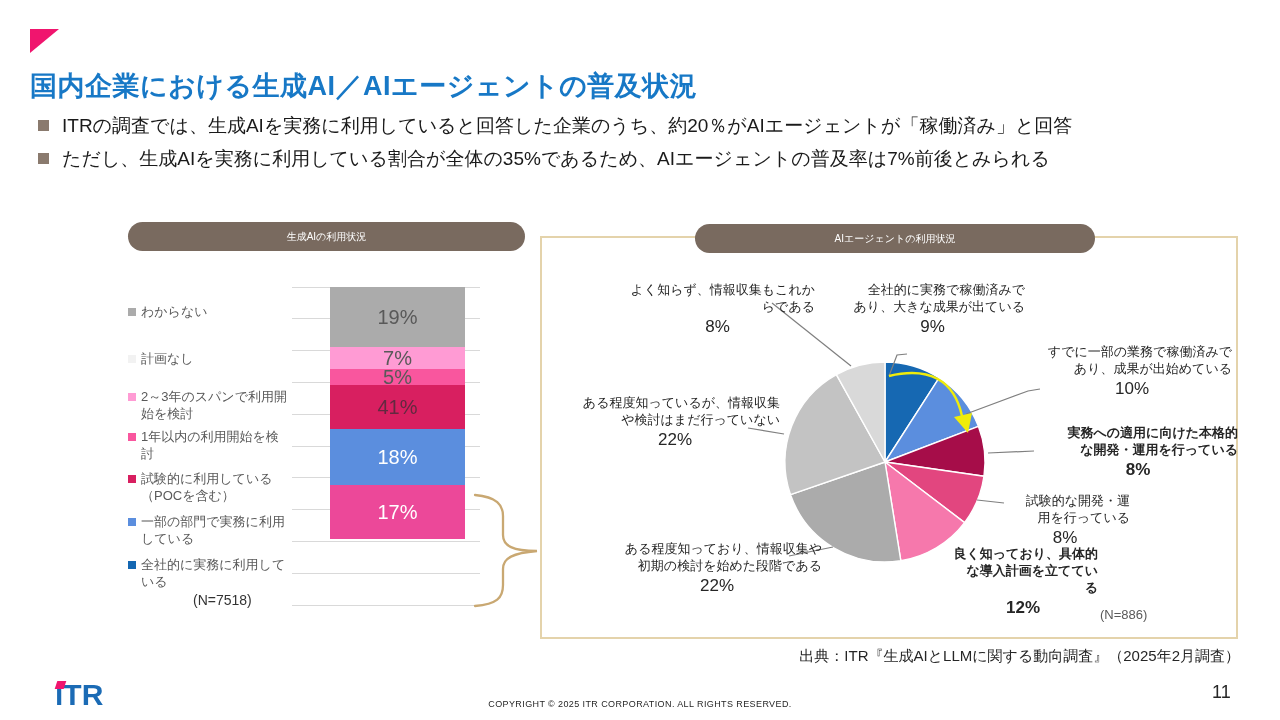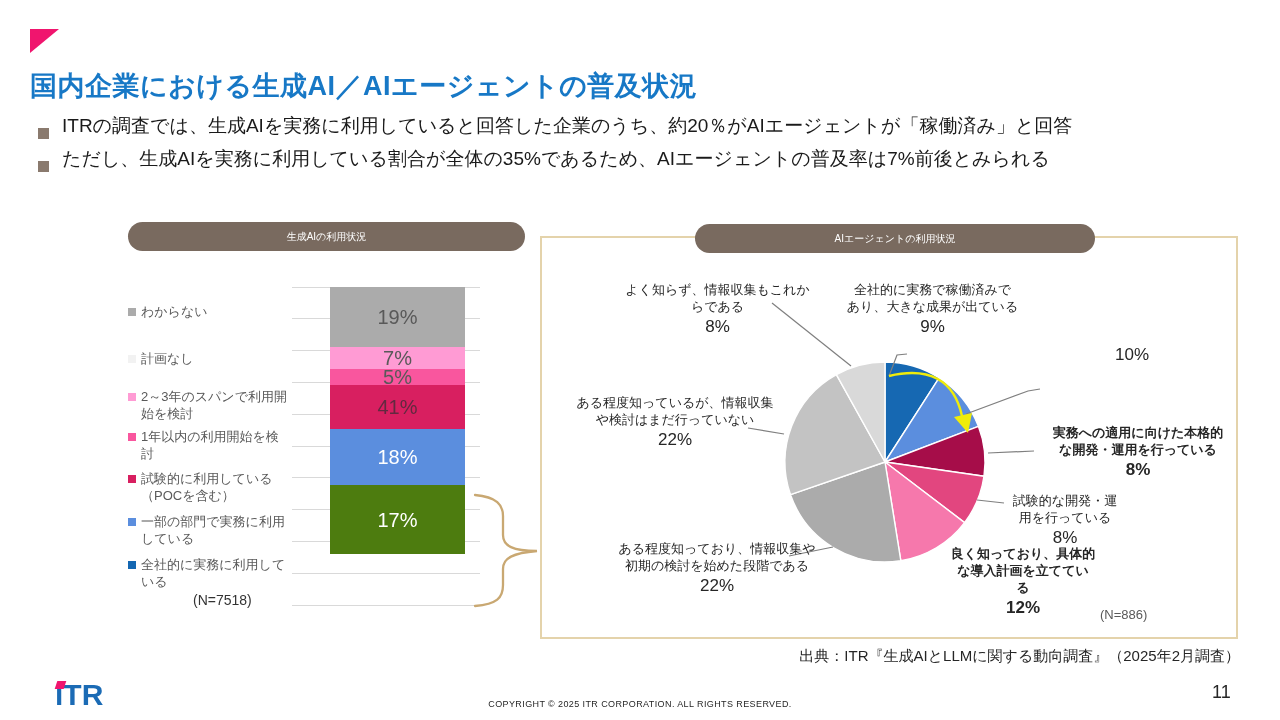--- a/index.html
+++ b/index.html
@@ -12,21 +12,21 @@
   
   #corner-triangle{
     position:absolute;left:30px;top:29px;width:0;height:0;
     border-top:24px solid #F0156E;border-right:29px solid transparent;
   }
   #slide-title{
     position:absolute;left:30px;top:50px;
     font-size:27px;font-weight:bold;color:#1778C6;letter-spacing:0.5px;
     white-space:nowrap;
   }
-  .bullet-row{position:absolute;left:38px;display:flex;align-items:flex-end;}
+  .bullet-row{position:absolute;left:38px;display:flex;align-items:flex-start;}
   .bullet-square{width:11px;height:11px;background:#8A7A6E;margin:7px 13px 0 0;flex:0 0 auto;}
   .bullet-text{font-size:19px;color:#1A1A1A;white-space:nowrap;}
 
   
   .pill{
     position:absolute;height:29px;border-radius:15px;background:#796A5F;
     color:#ffffff;font-size:10px;line-height:29px;text-align:center;z-index:4;
   }
   #pill-left{left:128px;top:222px;width:397px;}
   #pill-right{left:695px;top:224px;width:400px;}
@@ -43,21 +43,21 @@
   #bar-stack{position:absolute;left:330px;top:287px;width:135px;height:318px;z-index:2;}
   .bar-segment{display:flex;align-items:center;justify-content:center;overflow:visible;}
   .bar-segment span{font-size:20px;line-height:20px;}
   .legend-item{position:absolute;left:128px;display:flex;align-items:flex-start;z-index:2;}
   .legend-swatch{width:8px;height:8px;margin:5px 5px 0 0;flex:0 0 auto;}
   .legend-text{font-size:13px;line-height:17px;color:#595959;white-space:pre-line;}
   #bar-note{position:absolute;left:193px;top:592px;font-size:14px;color:#333333;z-index:2;}
 
   
   .pie-label{position:absolute;text-align:center;z-index:5;}
-  .pie-label-text{font-size:13px;line-height:17px;color:#262626;white-space:pre-line;}
+  .pie-label-text{font-size:13px;line-height:17px;color:#262626;white-space:pre-line;text-align:right;}
   .pie-label-value{font-size:17px;line-height:21px;color:#262626;margin-top:1px;}
   .pie-label.bold .pie-label-text{font-weight:bold;}
   .pie-label.bold .pie-label-value{font-weight:bold;}
   #pie-note{position:absolute;left:1100px;top:607px;font-size:13px;color:#595959;z-index:5;}
 
   
   #overlay-svg{position:absolute;left:0;top:0;width:1280px;height:720px;z-index:3;pointer-events:none;}
   .leader{fill:none;stroke:#7F7F7F;stroke-width:1.2;}
 
   
@@ -109,21 +109,21 @@
     </div>
     <div class="bar-segment" style="height: 15.7426px; background: rgb(249, 86, 158);">
       <span style="color: rgb(89, 89, 89);">5%</span>
     </div>
     <div class="bar-segment" style="height: 44.0792px; background: rgb(216, 31, 96);">
       <span style="color: rgb(99, 41, 64);">41%</span>
     </div>
     <div class="bar-segment" style="height: 56.6733px; background: rgb(91, 142, 222);">
       <span style="color: rgb(255, 255, 255);">18%</span>
     </div>
-    <div class="bar-segment" style="height: 69px; background: #4d7c0f;">
+    <div class="bar-segment" style="height: 54px; background: #ec4899;">
       <span style="color: rgb(255, 255, 255);">17%</span>
     </div>
   </div>
 <div id="bar-legend">
     <div class="legend-item" style="top: 303px;">
       <span class="legend-swatch" style="background: rgb(171, 171, 171);"></span>
       <span class="legend-text">わからない</span>
     </div>
     <div class="legend-item" style="top: 350px;">
       <span class="legend-swatch" style="background: rgb(242, 242, 242);"></span>
@@ -182,20 +182,22 @@
   <polygon id="arrow-head" points="968,433 954,417 972,413" fill="#F0EC0A"></polygon>
 </svg>
 
 <div id="pie-labels">
     <div class="pie-label" style="left: 840px; top: 281px; width: 185px;">
       <div class="pie-label-text">全社的に実務で稼働済みで
 あり、大きな成果が出ている</div>
       <div class="pie-label-value">9%</div>
     </div>
     <div class="pie-label" style="left: 1032px; top: 343px; width: 200px;">
+      <div class="pie-label-text">すでに一部の業務で稼働済みで
+あり、成果が出始めている</div>
       <div class="pie-label-value">10%</div>
     </div>
     <div class="pie-label bold" style="left: 1038px; top: 424px; width: 200px;">
       <div class="pie-label-text">実務への適用に向けた本格的
 な開発・運用を行っている</div>
       <div class="pie-label-value">8%</div>
     </div>
     <div class="pie-label" style="left: 1000px; top: 492px; width: 130px;">
       <div class="pie-label-text">試験的な開発・運
 用を行っている</div>

